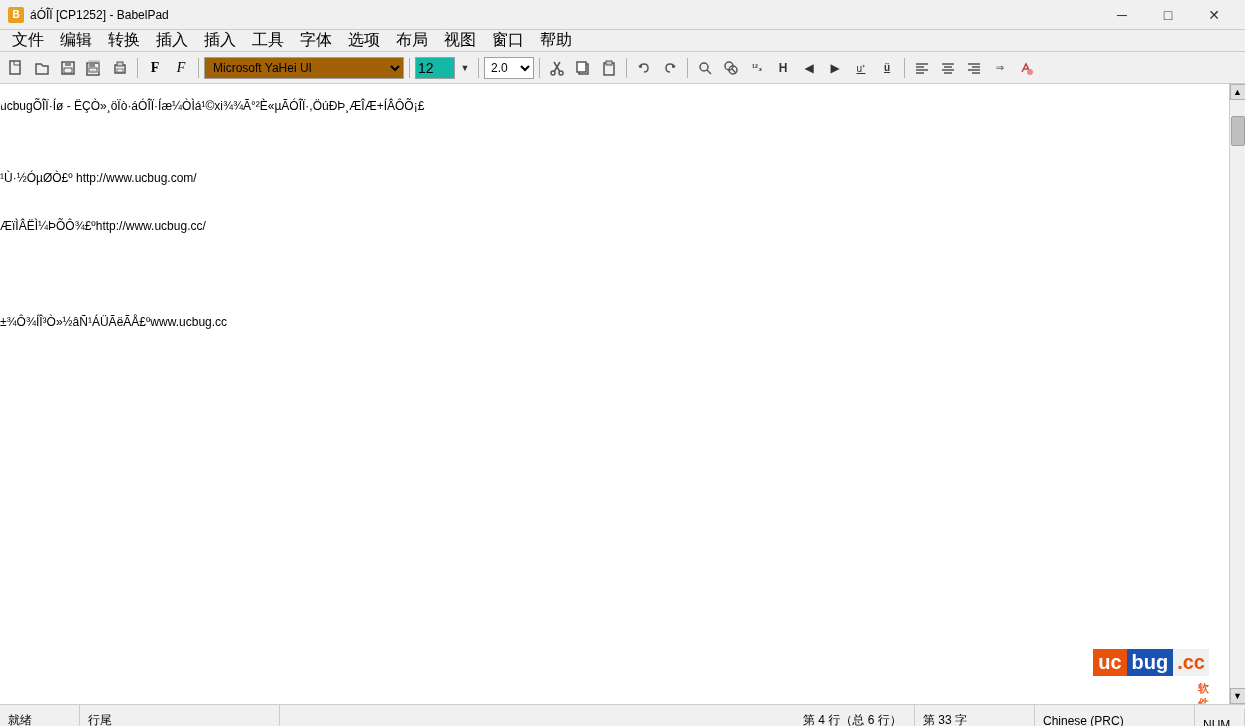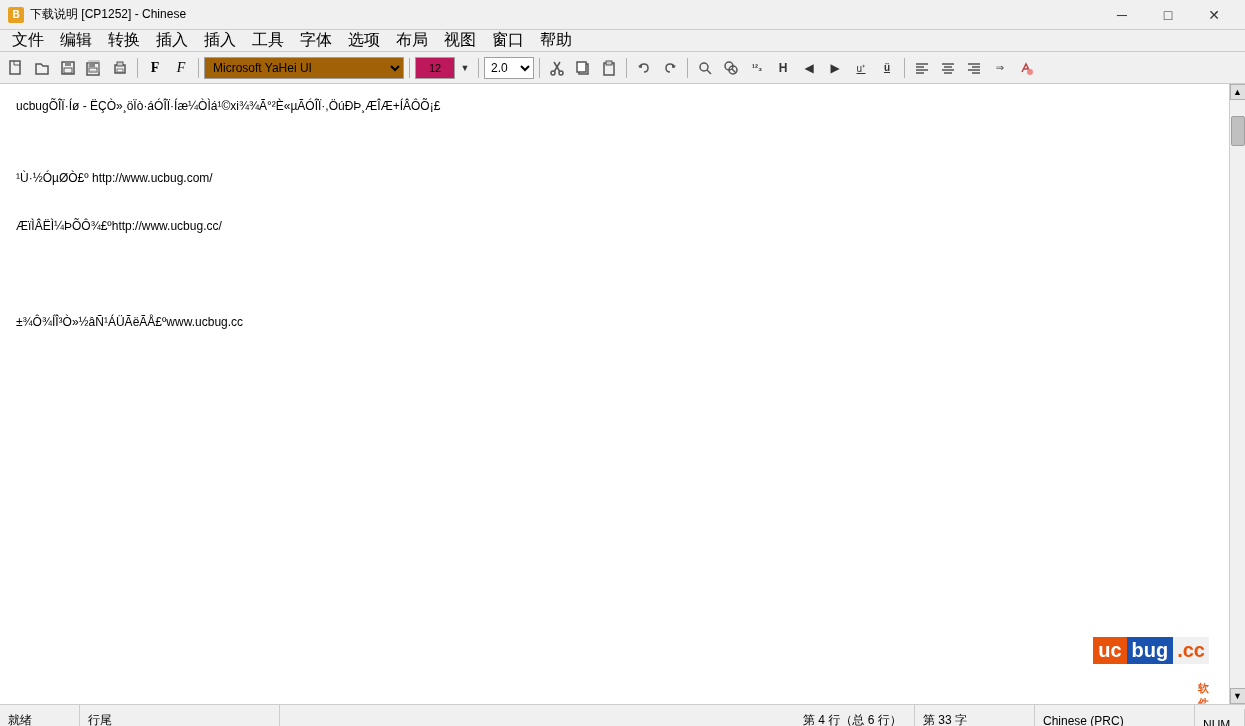--- a/index.html
+++ b/index.html
@@ -89,25 +89,25 @@
       height: 22px;
       width: 200px;
       font-size: 12px;
       border: 1px solid #a0a0a0;
       background: #a16207;
       padding: 0 4px;
     }
     .size-selector {
       height: 22px;
       width: 40px;
-      font-size: 11px;
+      font-size: 14px;
       border: 1px solid #a0a0a0;
-      background: #be185d;
+      background: #14b8a6;
       padding: 0 2px;
-      text-align: center;
+      text-align: left;
     }
     .line-height-selector {
       height: 22px;
       width: 50px;
       font-size: 12px;
       border: 1px solid #a0a0a0;
       background: white;
       padding: 0 2px;
     }
     .tb-bold-f {
@@ -127,21 +127,21 @@
     .main-area {
       display: flex;
       height: calc(726px - 30px - 22px - 32px - 22px);
       background: white;
     }
     .editor-area {
       flex: 1;
       background: white;
       overflow-y: auto;
       overflow-x: hidden;
-      padding: 10px 16px;
+      padding: 10px 0;
       position: relative;
       border-radius: 30px;
     }
     .editor-content {
       font-family: 'Microsoft YaHei UI', 'SimHei', sans-serif;
       font-size: 12px;
       line-height: 2.0;
       color: #000;
       white-space: pre-wrap;
       min-height: 400px;
@@ -202,35 +202,35 @@
     .watermark-text-top {
       position: absolute;
       top: 5px;
       right: 0;
       font-size: 11px;
       color: #e85c1a;
       font-weight: bold;
     }
     .watermark-logo {
       position: absolute;
-      bottom: 12px;
+      bottom: 0;
       right: 0;
       display: flex;
       align-items: center;
     }
   </style>
 </head>
 <body>
 
 <div class="title-bar">
   <div class="title-bar-left">
     <div class="title-bar-icon">
       <span>B</span>
     </div>
-    <span class="title-bar-text">下载说明 [CP1252] - Chinese</span>
+    <span class="title-bar-text">áÓÎÏ [CP1252] - BabelPad</span>
   </div>
   <div class="title-bar-controls">
     <button class="title-bar-btn">─</button>
     <button class="title-bar-btn">□</button>
     <button class="title-bar-btn close">✕</button>
   </div>
 </div>
 
 <div class="menu-bar">
   <span class="menu-item">文件</span>

